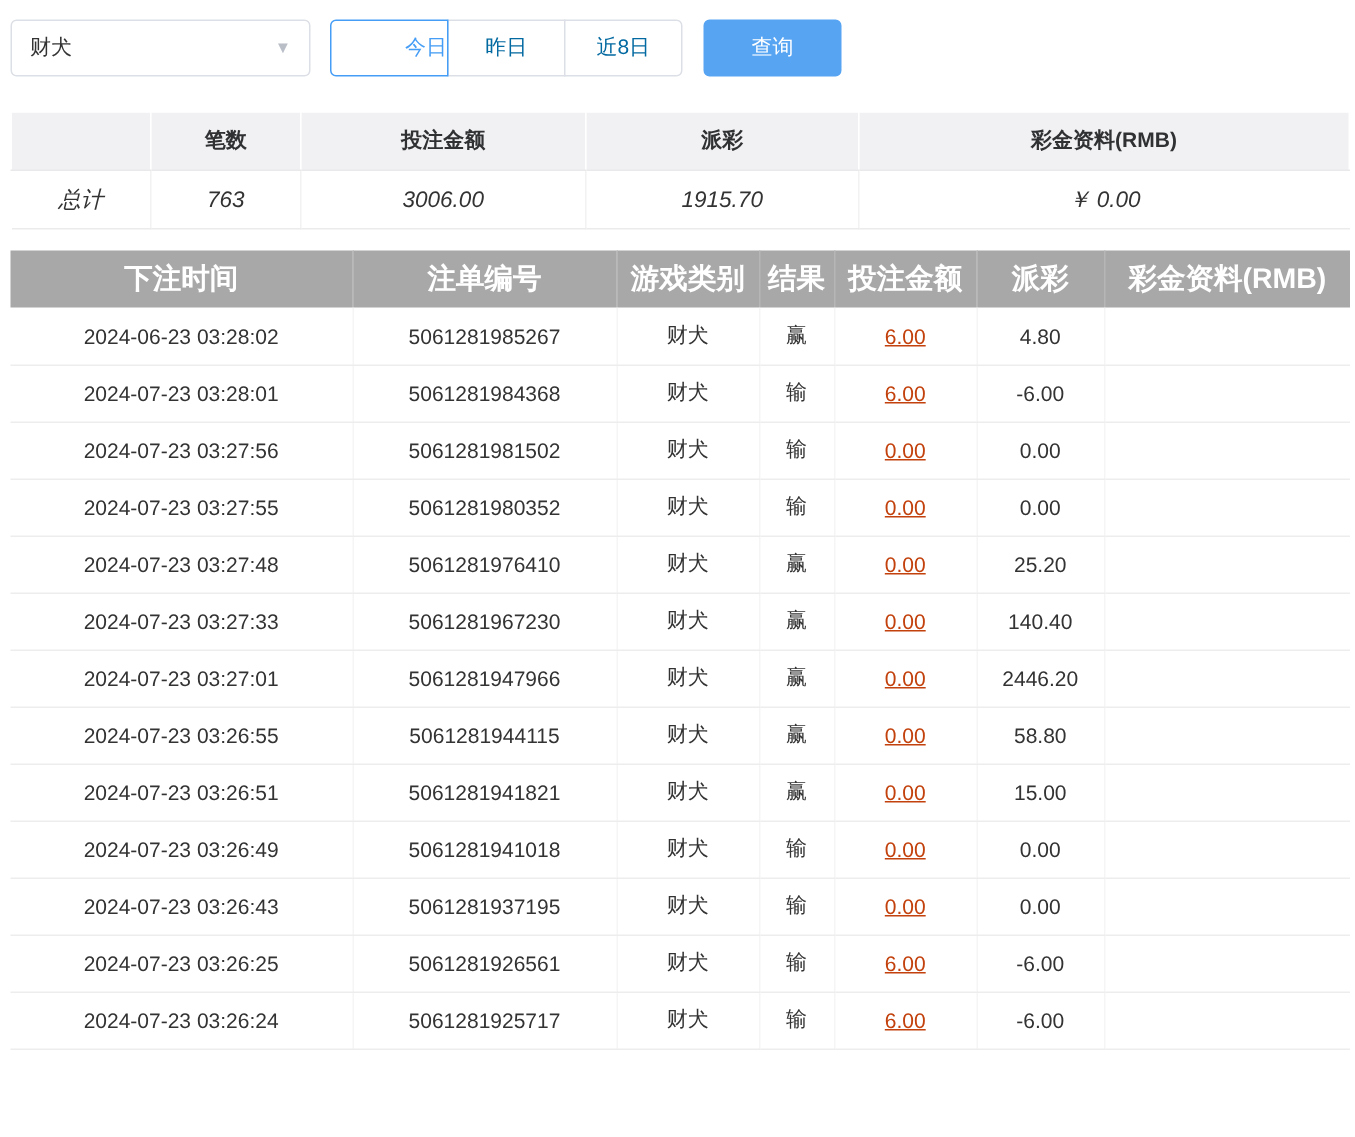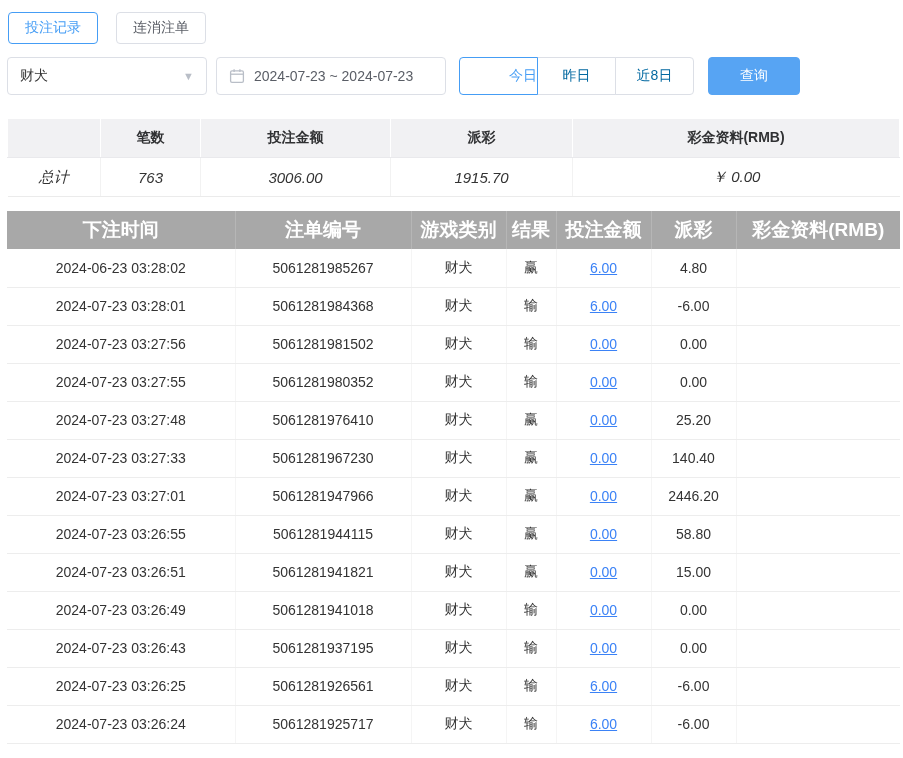--- a/index.html
+++ b/index.html
@@ -45,50 +45,35 @@
 
   
   .records { margin-top: 14px; font-size: 14px; }
   .records th { background: #a8a8a8; color: #fff; height: 38px; font-weight: 700;
     font-size: 19px; border-right: 1px solid #b6b6b6; text-align: center; }
   .records th:last-child { border-right: none; }
   .records td { height: 38px; text-align: center; color: #333;
     border-bottom: 1px solid #ededed; border-right: 1px solid #f5f5f5;
     white-space: nowrap; overflow: hidden; }
   .records td:last-child { border-right: none; }
-  .bet-link { color: #3b82f6; text-decoration: underline; cursor: pointer; }
+  .bet-link { color: #c2410c; text-decoration: underline; cursor: pointer; }
   .neg { color: #f25a5a; }
 </style>
 </head>
 <body>
 
 <div class="page">
 
-  <div class="tabs-row">
-    <button class="tab active">投注记录</button>
-    <button class="tab">连消注单</button>
-  </div>
 
   <div class="filter-row">
     <div class="select">
       <span>财犬</span>
       <span class="chevron">▼</span>
     </div>
 
-    <div class="date-range">
-      <span style="display:flex;">
-        <svg width="16" height="16" viewBox="0 0 16 16">
-          <rect x="1.6" y="2.8" width="12.8" height="11.6" rx="1.4" fill="none" stroke="#b9bec7" stroke-width="1.3"></rect>
-          <line x1="1.6" y1="6.2" x2="14.4" y2="6.2" stroke="#b9bec7" stroke-width="1.3"></line>
-          <line x1="5.1" y1="1.2" x2="5.1" y2="4" stroke="#b9bec7" stroke-width="1.3"></line>
-          <line x1="10.9" y1="1.2" x2="10.9" y2="4" stroke="#b9bec7" stroke-width="1.3"></line>
-        </svg>
-      </span>
-      <span>2024-07-23 ~ 2024-07-23</span>
-    </div>
 
     <div class="btn-group">
       <button class="range-btn active">今日</button>
       <button class="range-btn">昨日</button>
       <button class="range-btn">近8日</button>
     </div>
 
     <button class="query-btn">查询</button>
   </div>
 

